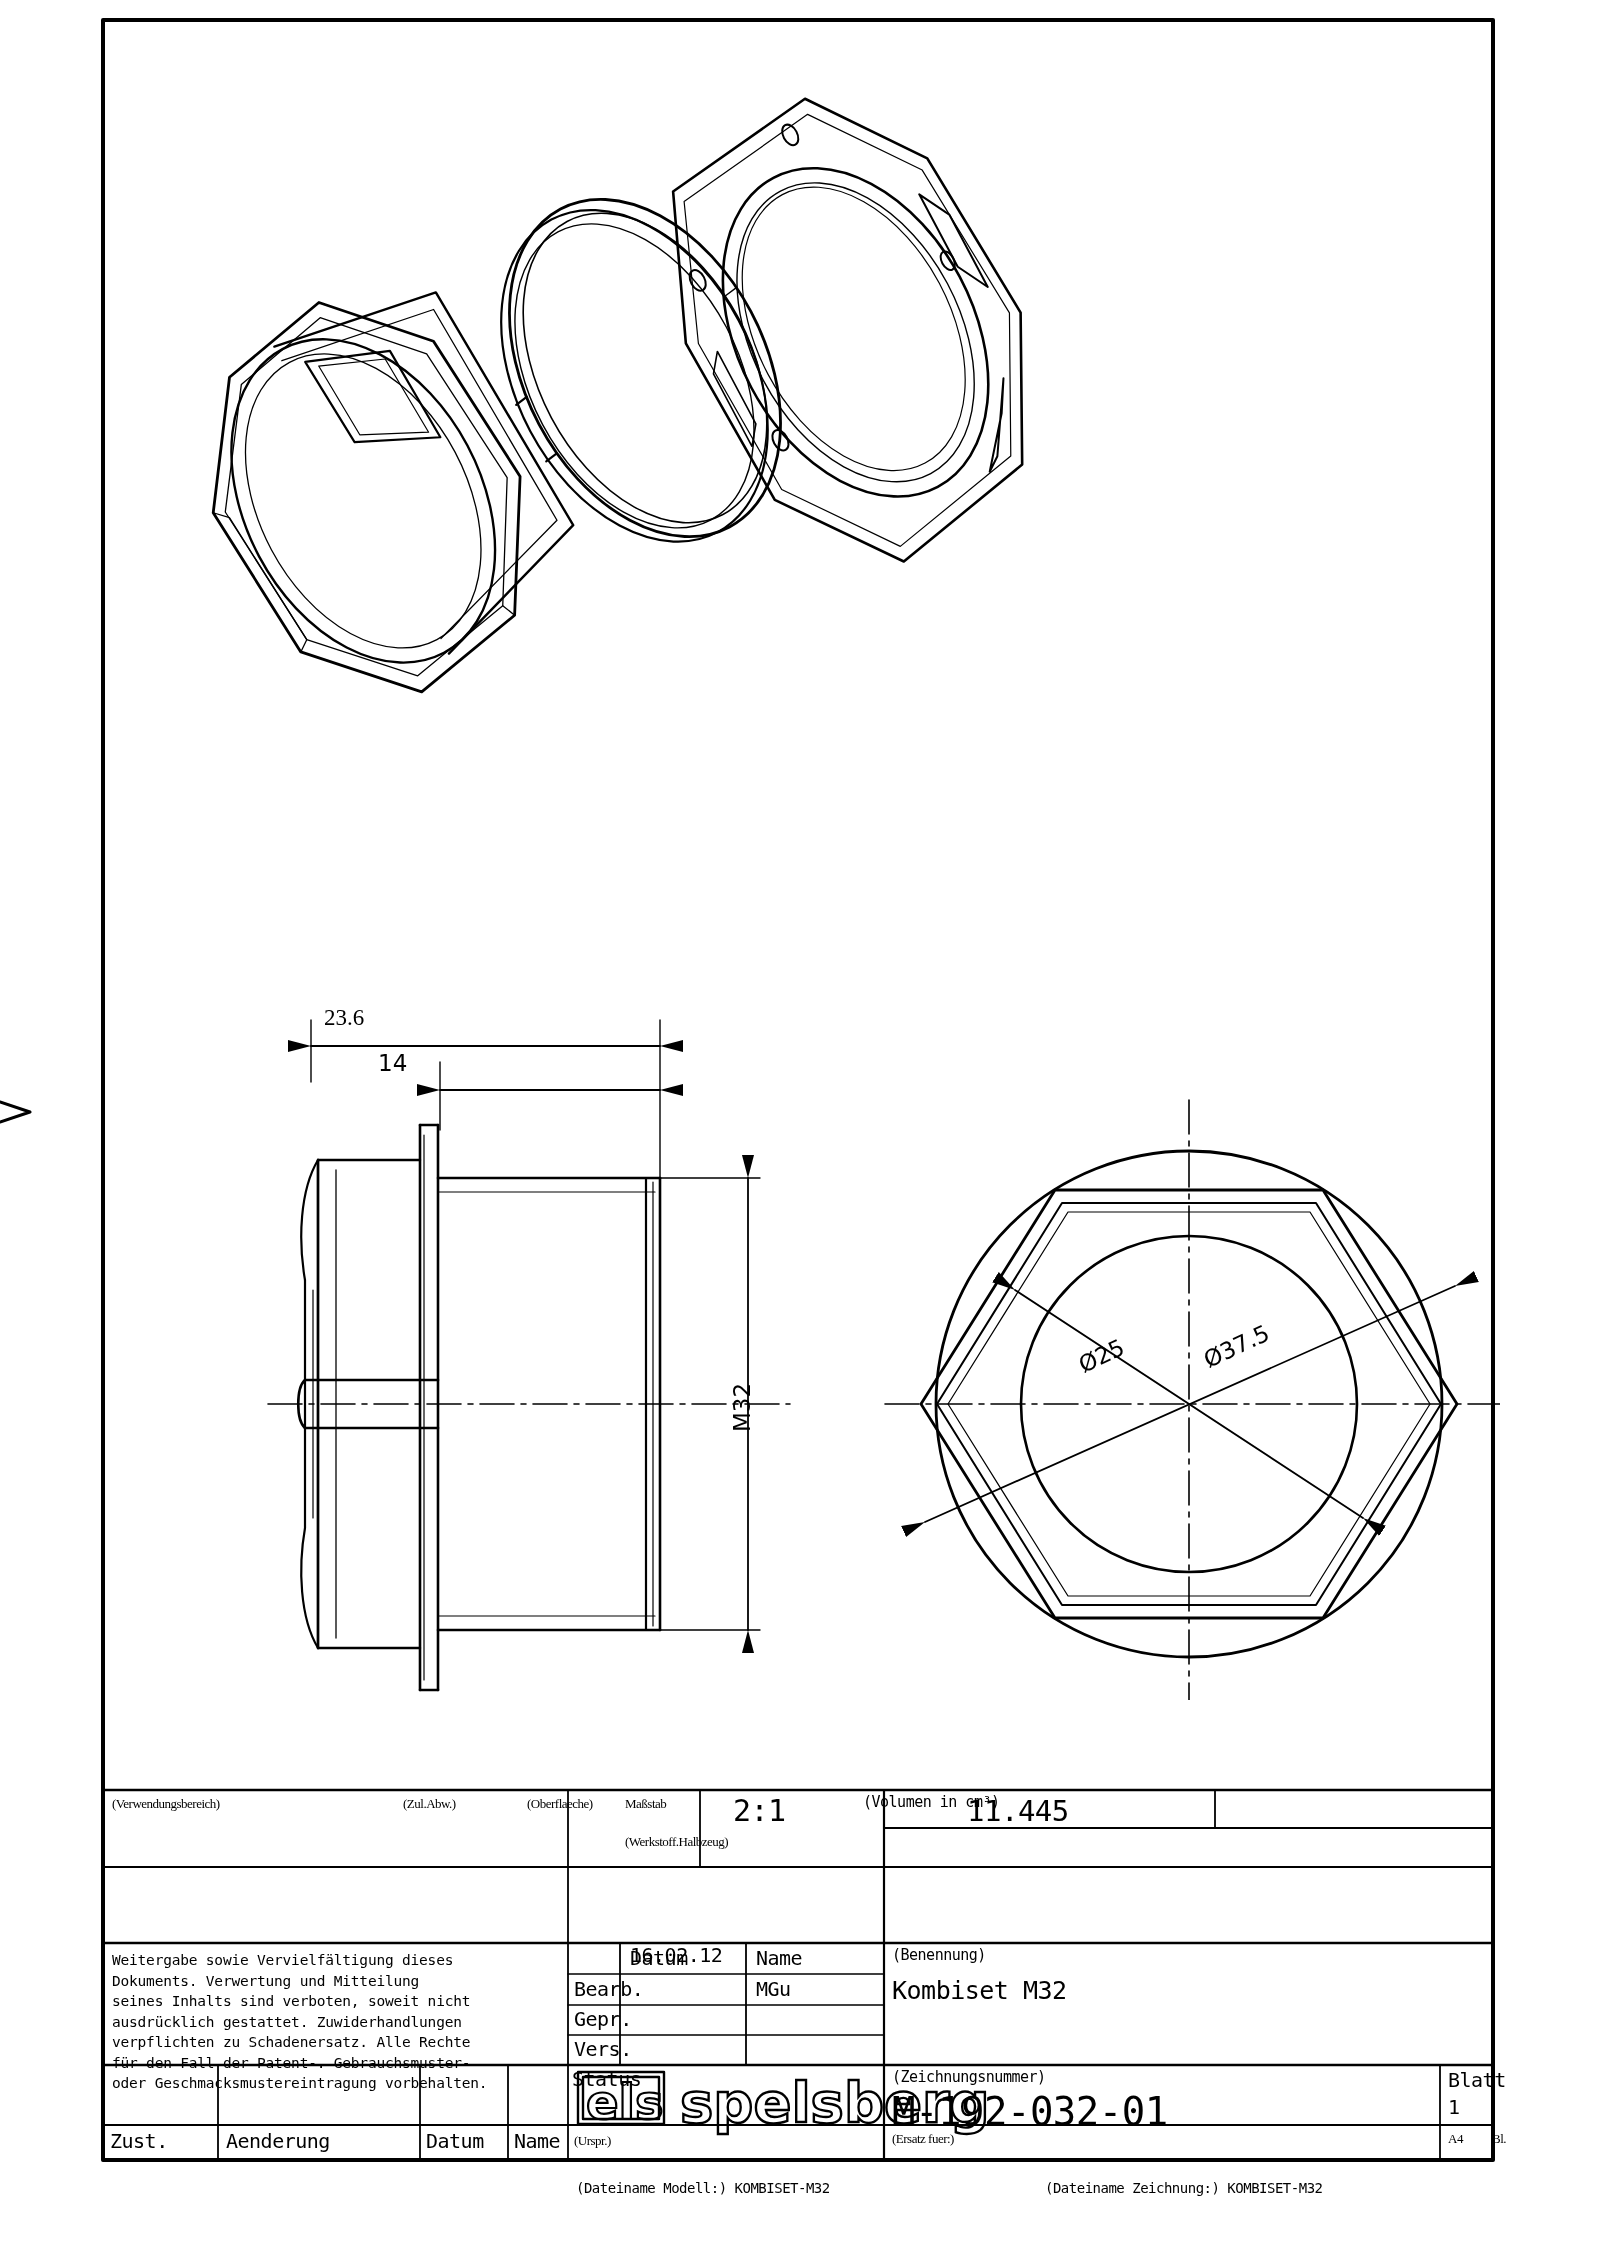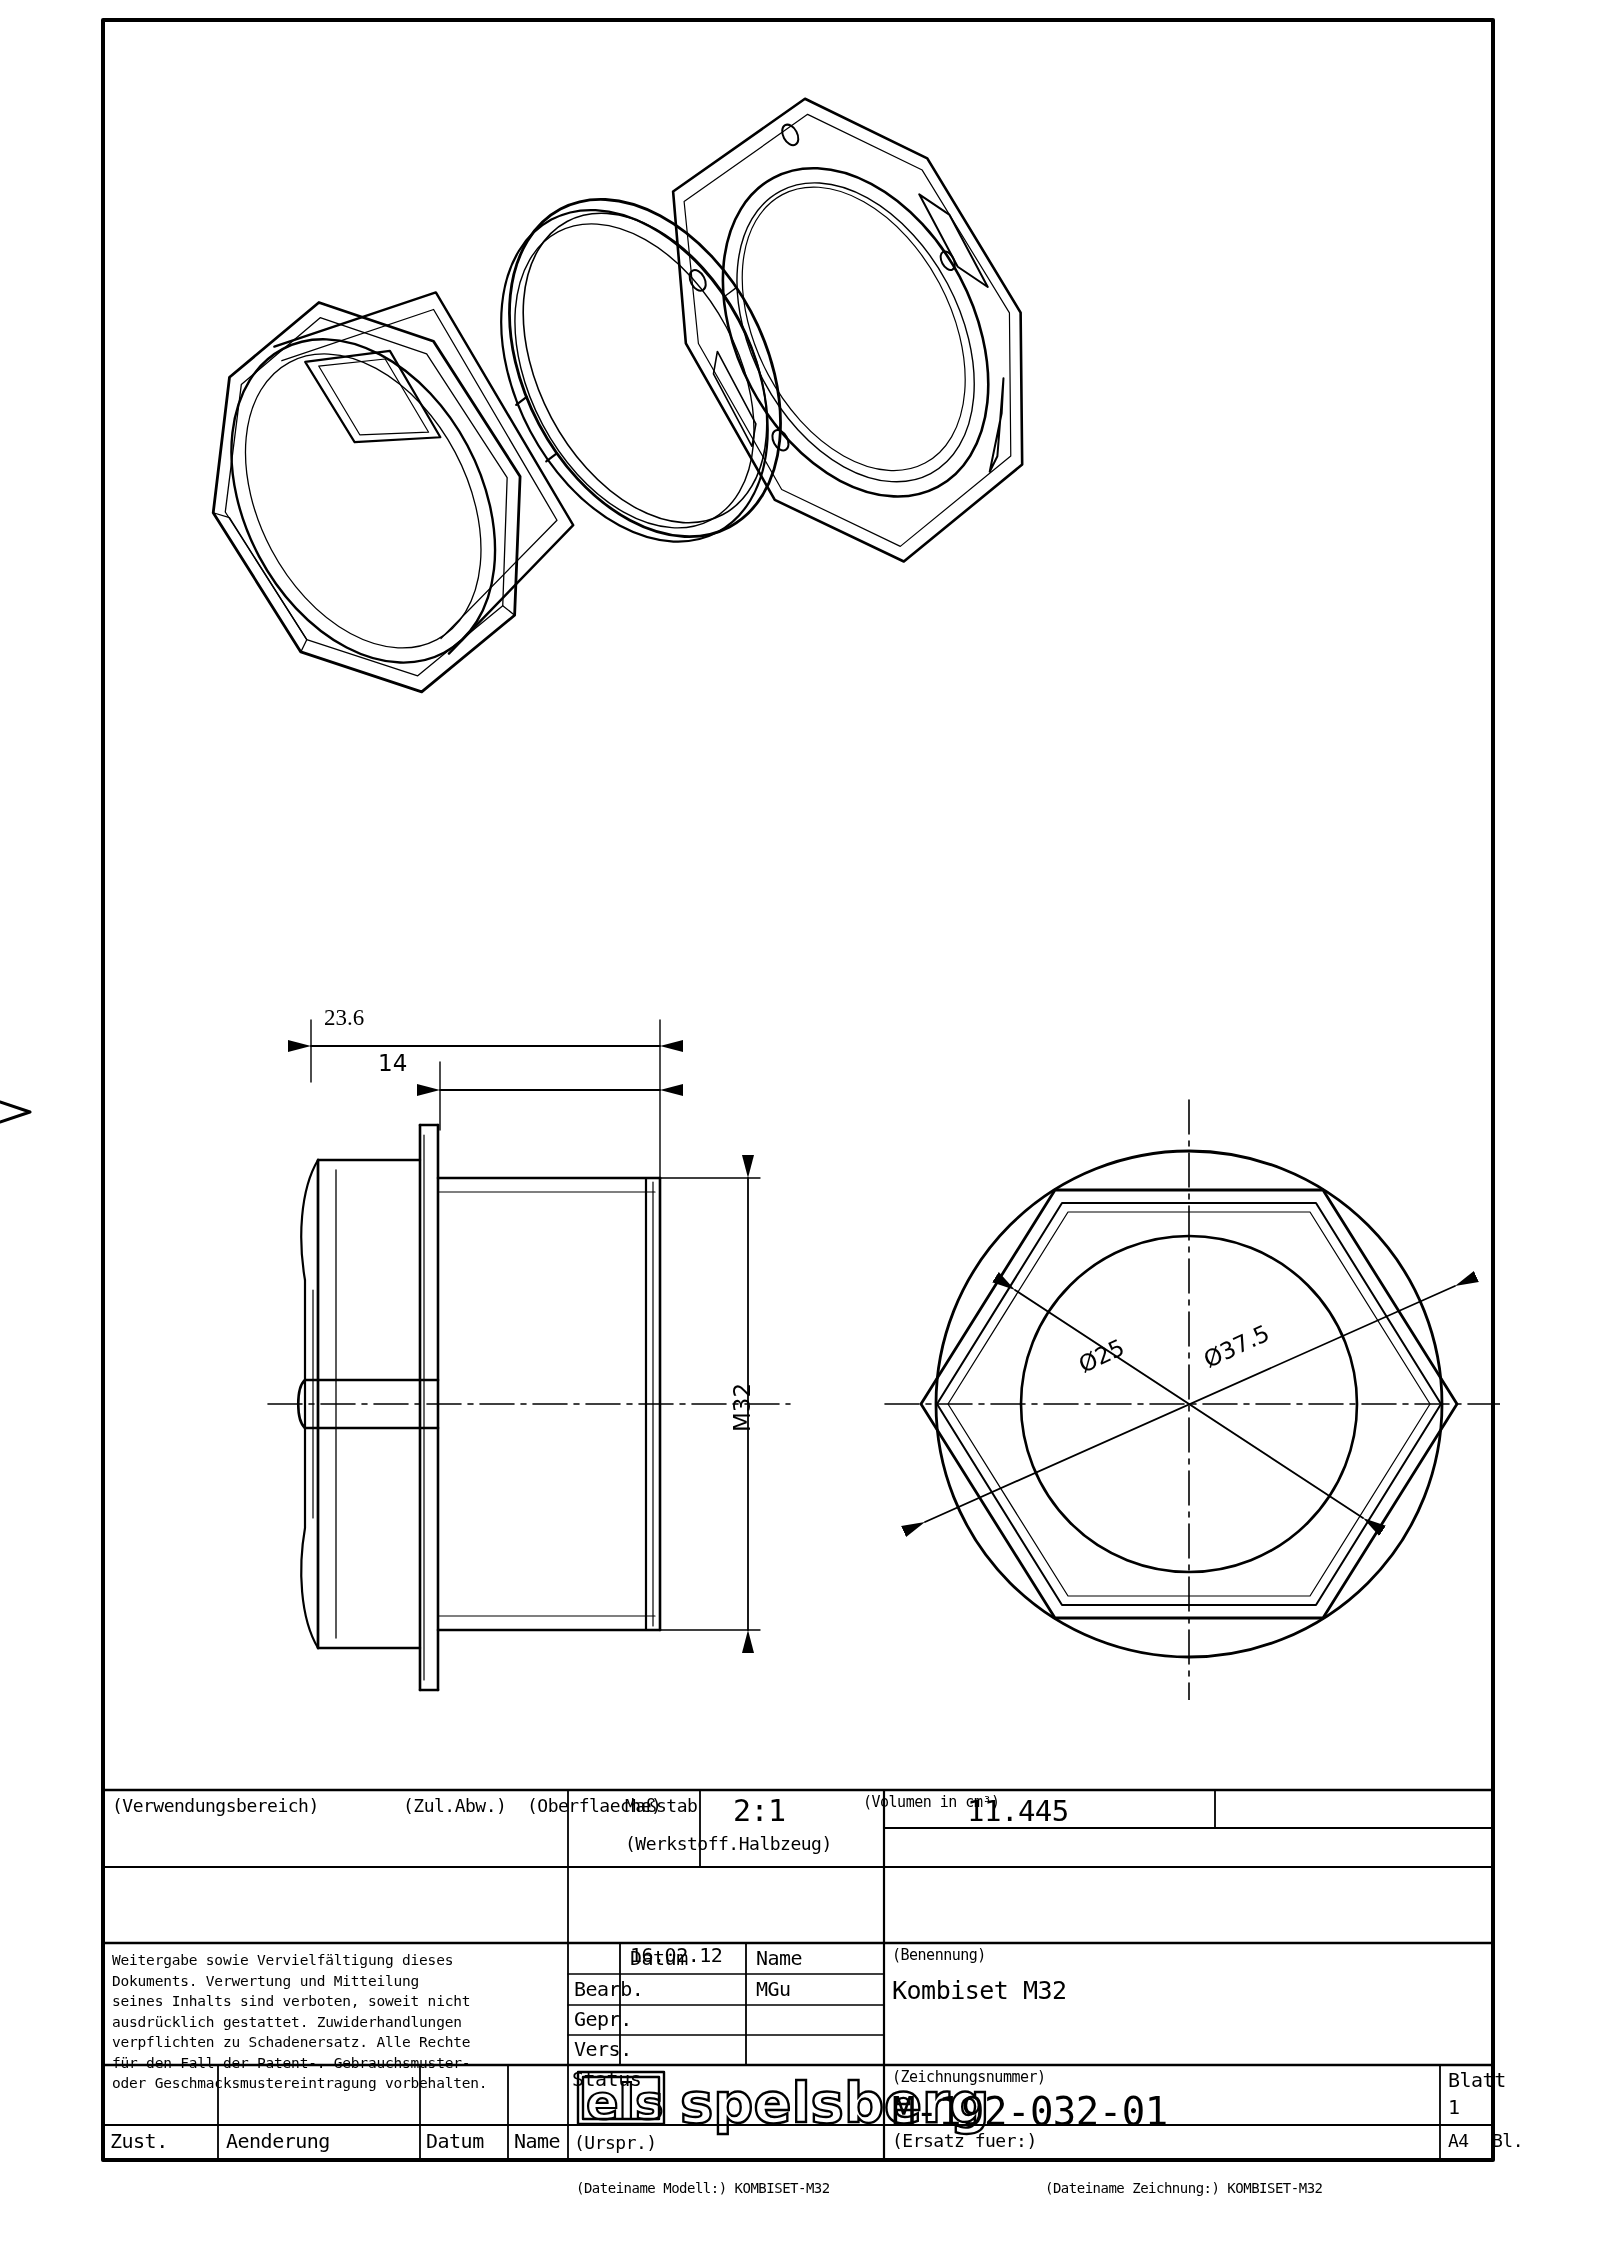--- a/index.html
+++ b/index.html
@@ -31,21 +31,21 @@
     position: absolute;
     white-space: pre;
     line-height: 1.05;
     font-family: "DejaVu Sans", sans-serif;
     color: #000;
   }
   .mono-cond {
     font-family: "DejaVu Sans Mono", monospace;
     letter-spacing: -0.5px;
   }
-  .tbl-label { font-size: 18px; }
+  .tbl-label { font-size: 13px; font-family: Liberation Serif, serif; }
   .tbl-label-sm { font-size: 15px; }
   .tbl-val { font-size: 20px; }
   .big-val { font-size: 30px; }
   .huge-val { font-size: 29px; }
   .legal {
     font-size: 14.5px;
     line-height: 1.42;
     letter-spacing: -0.2px;
   }
   .dim {

